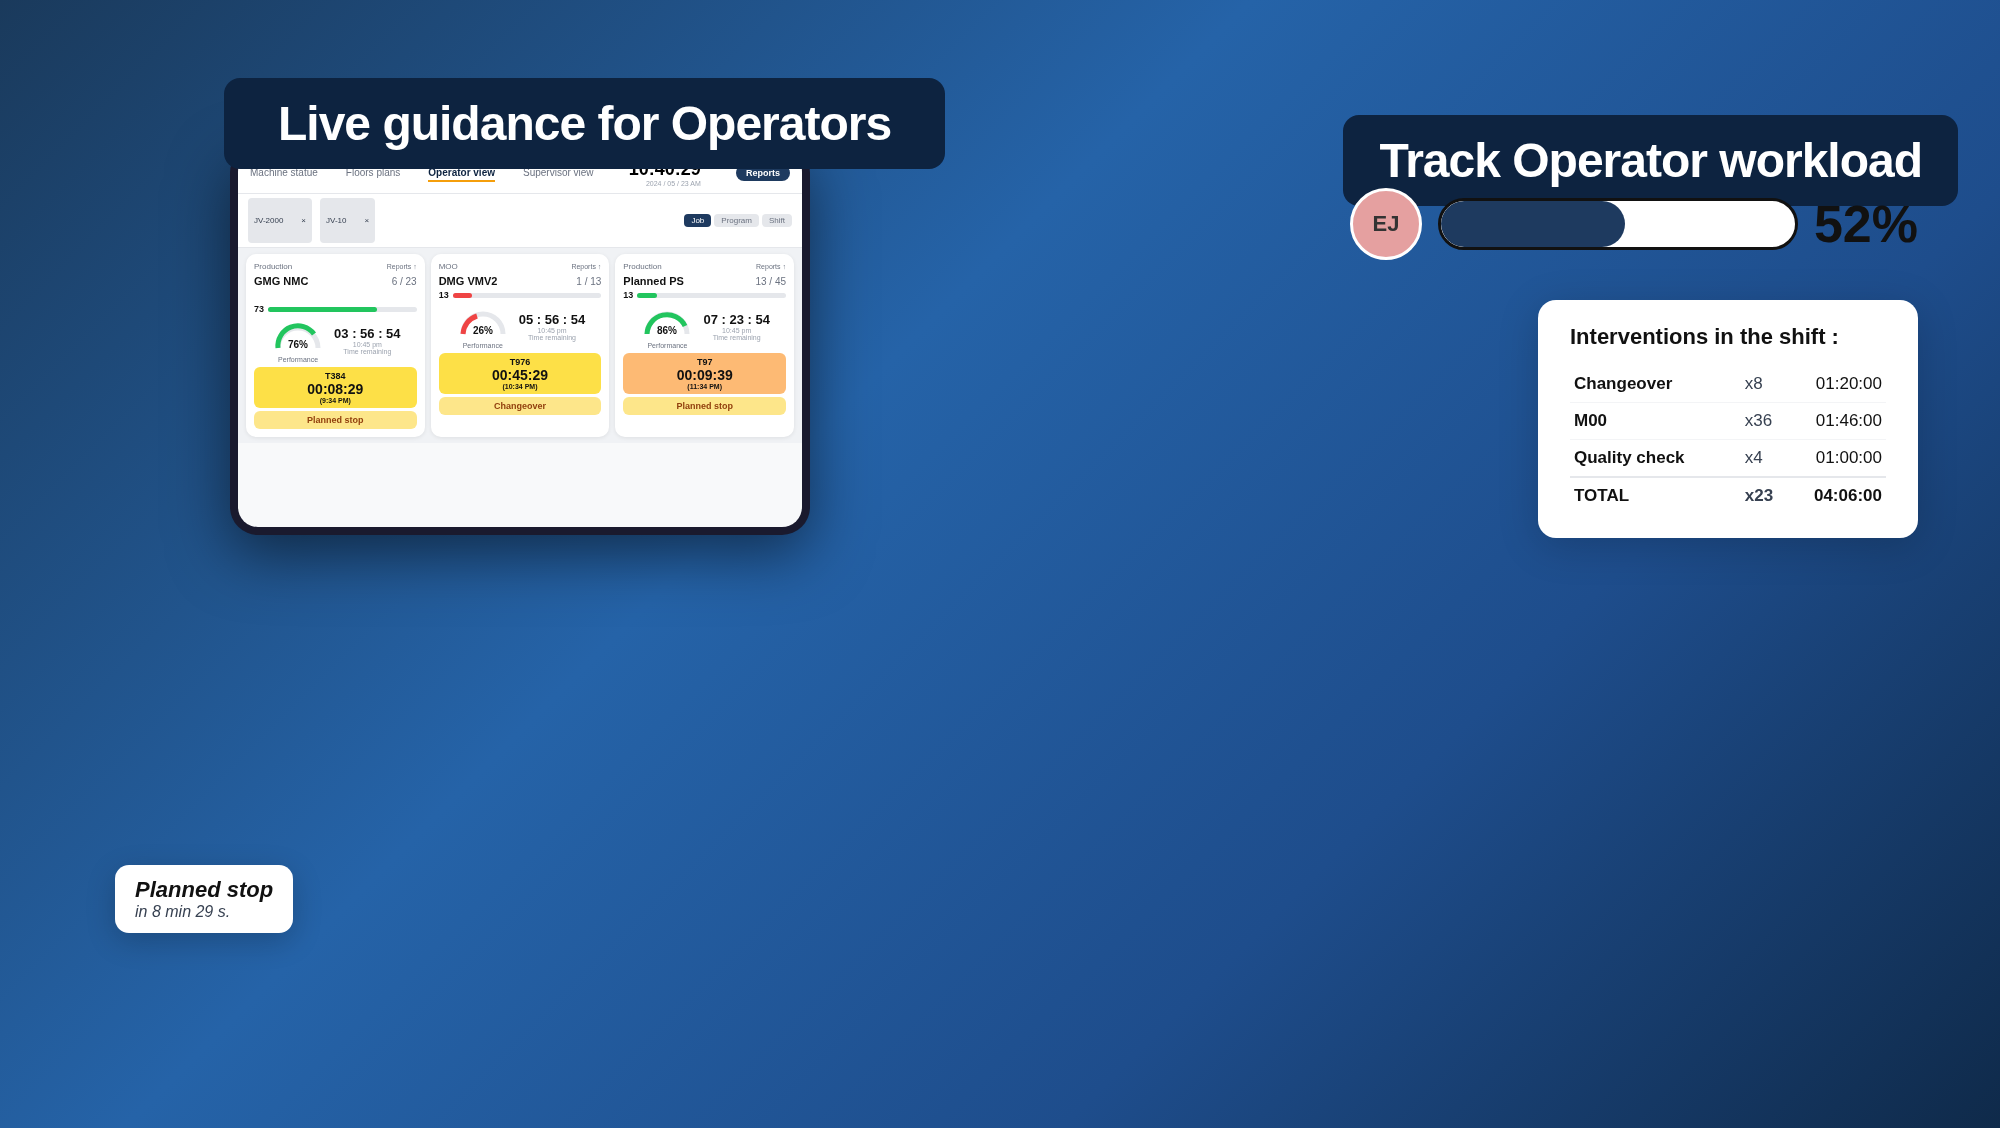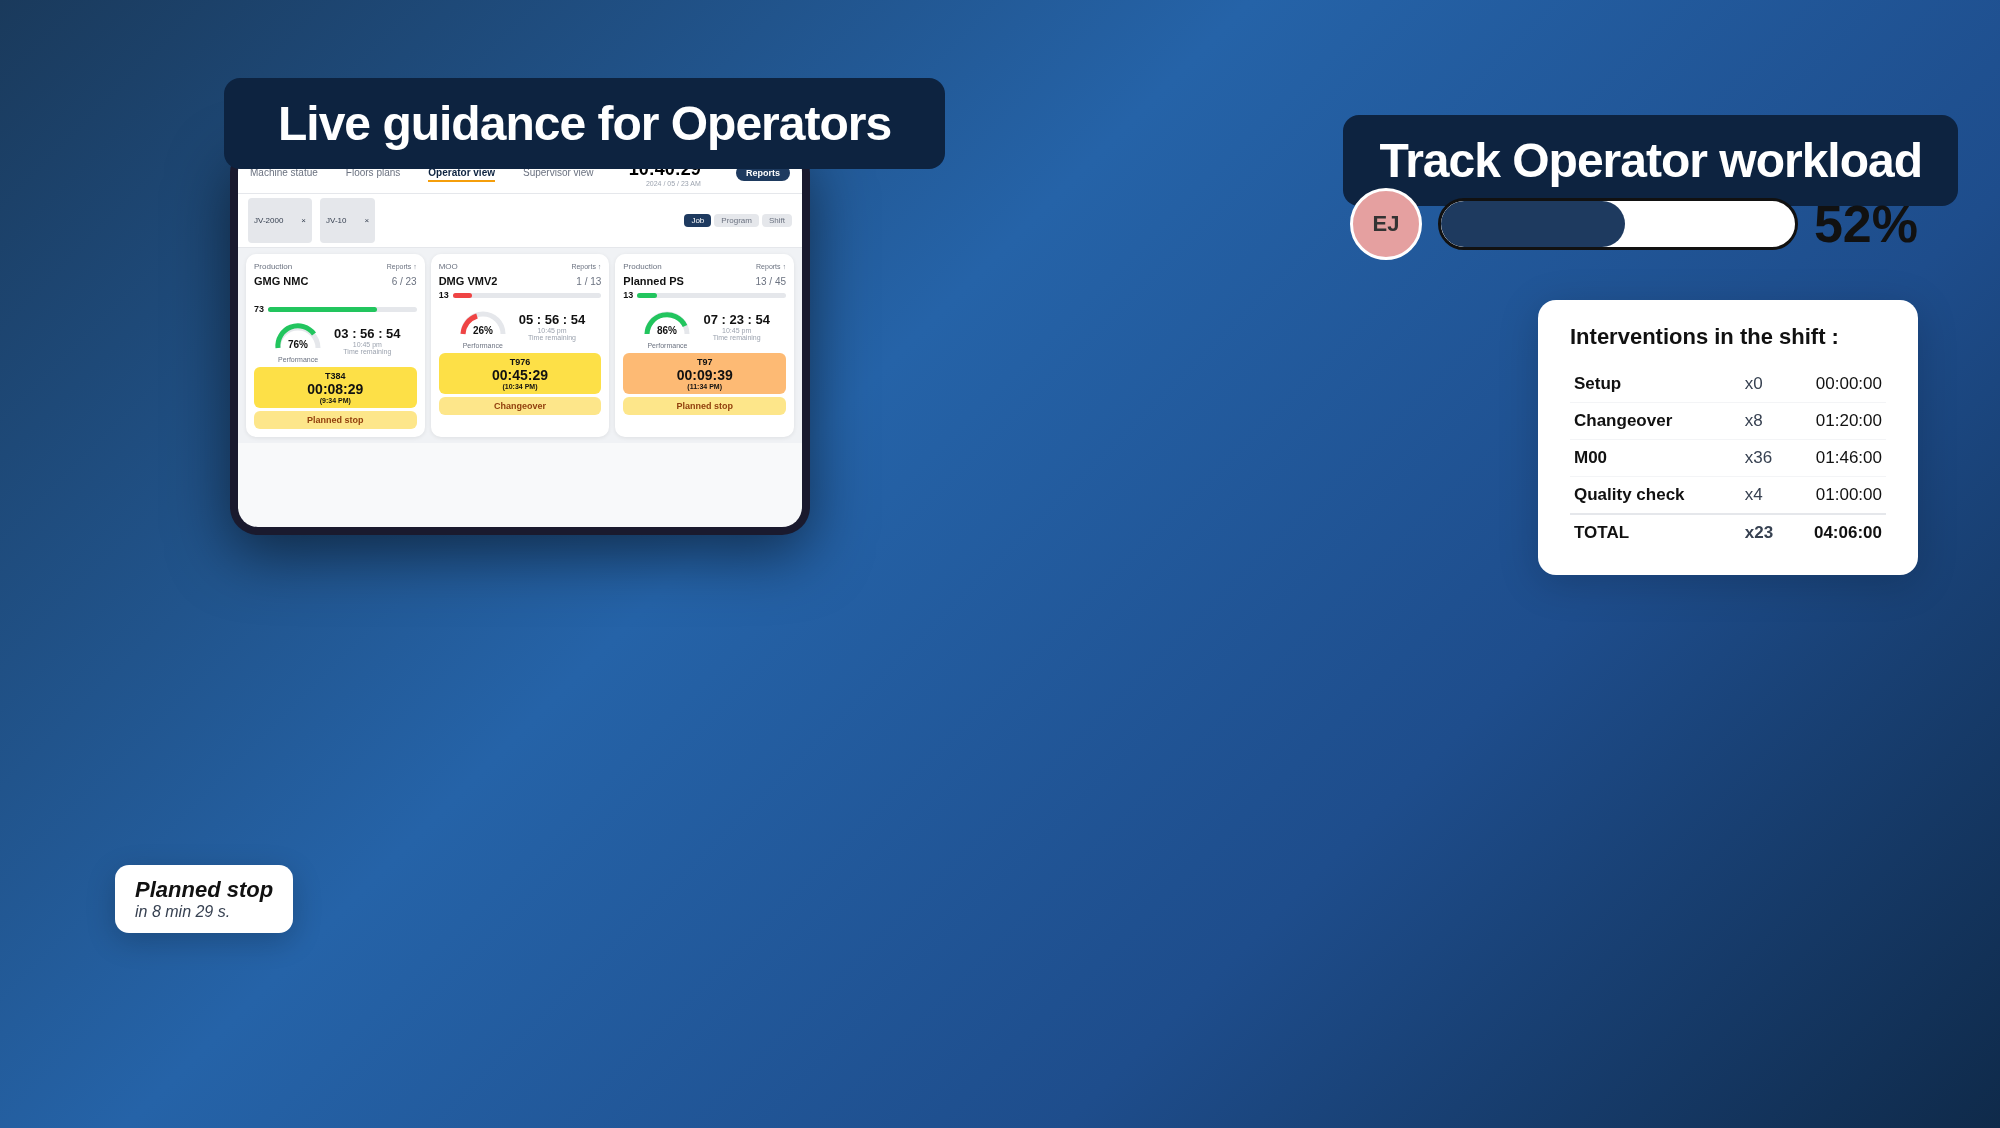--- a/index.html
+++ b/index.html
@@ -586,25 +586,20 @@
     <div class="operator-progress-bar-wrap">
       <div class="operator-progress-fill"></div>
     </div>
     <div class="operator-pct">52%</div>
   </div>
 
   <div class="interventions-card">
     <div class="interventions-title">Interventions in the shift :</div>
     <table class="interventions-table">
       <tbody id="interventions-tbody">
-          <tr>
-      <td>Setup</td>
-      <td>x0</td>
-      <td>00:00:00</td>
-    </tr>
           <tr>
       <td>Changeover</td>
       <td>x8</td>
       <td>01:20:00</td>
     </tr>
           <tr>
       <td>M00</td>
       <td>x36</td>
       <td>01:46:00</td>
     </tr>

